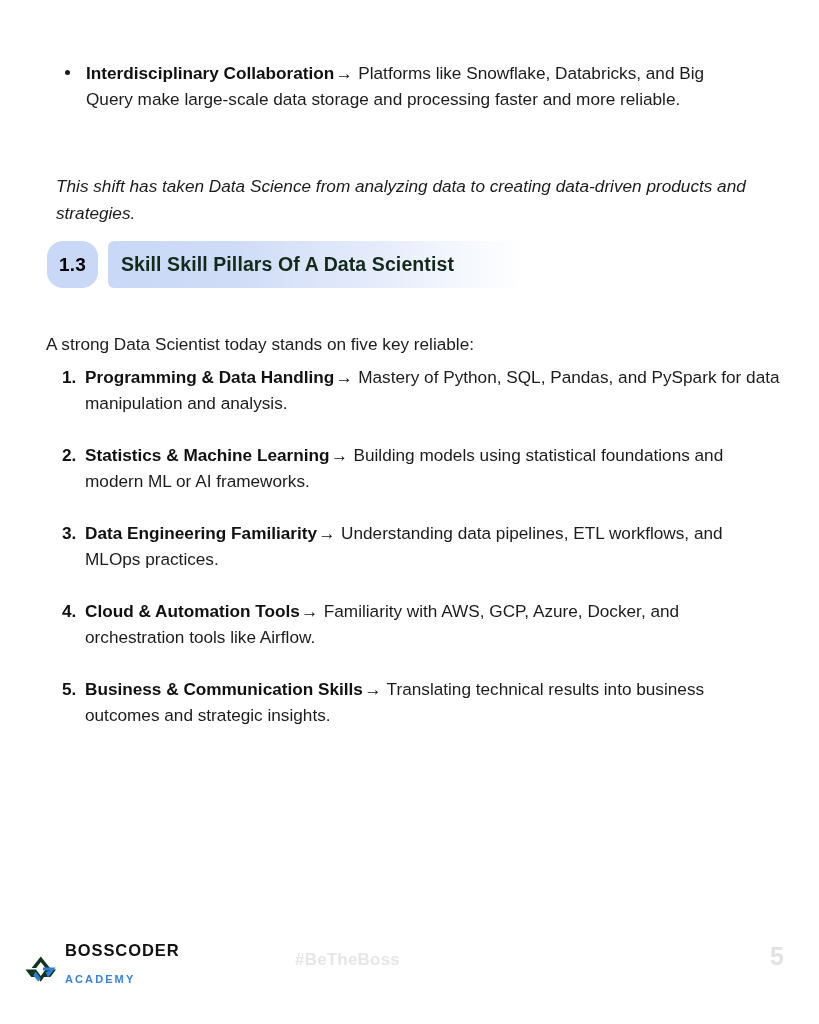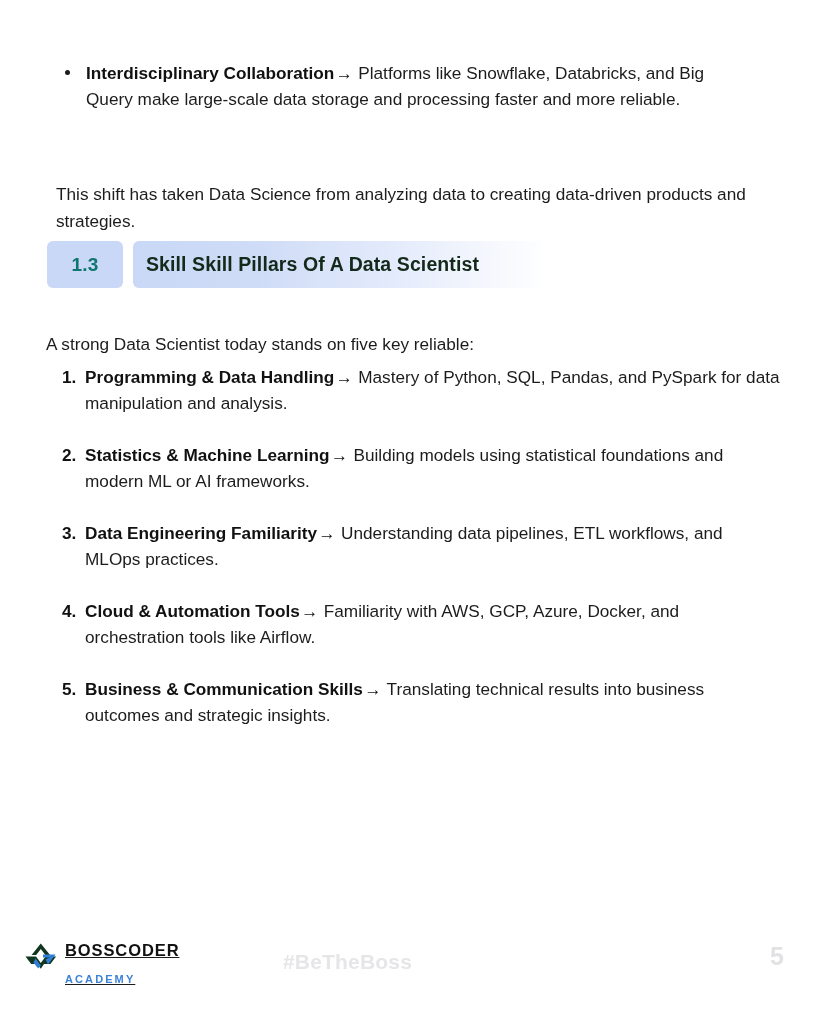--- a/index.html
+++ b/index.html
@@ -70,42 +70,42 @@
 
   
   .para {
     position: absolute;
     left: 56px;
     width: 690px;
     font-size: 17.2px;
     line-height: 27px;
     color: #1c1c1c;
   }
-  .para-shift { top: 164px; }
+  .para-shift { top: 156px; font-style: italic; }
   .para-pillars { top: 314px; left: 46px; width: 700px; }
 
   
   .section-heading {
     position: absolute;
     left: 47px;
     top: 241px;
     height: 47px;
     display: flex;
     align-items: stretch;
   }
   .sh-num {
-    width: 76px;
+    width: 51px;
     background: #c8d8f6;
-    border-radius: 6px;
+    border-radius: 16px;
     display: flex;
     align-items: center;
     justify-content: center;
     font-size: 19px;
     font-weight: bold;
-    color: #0f766e;
+    color: #000000;
     letter-spacing: .2px;
   }
   .sh-bar {
     margin-left: 10px;
     width: 415px;
     border-radius: 6px;
     background: linear-gradient(to right, #c8d8f6 0%, #cfdcf7 30%, #e3eafb 62%, #f4f7fd 85%, #ffffff 100%);
     display: flex;
     align-items: center;
   }
@@ -153,22 +153,21 @@
     left: 0;
     bottom: 0;
     width: 819px;
     height: 86px;
   }
   .brand {
     position: absolute;
     left: 24px;
     top: 4px;
     display: flex;
-    align-items: flex-start;
-    text-decoration: underline;
+    align-items: flex-end;
   }
   .brand-mark {
     width: 34px;
     height: 30px;
     flex: 0 0 auto;
   }
   .brand-text {
     margin-left: 7px;
     display: flex;
     flex-direction: column;
@@ -187,21 +186,21 @@
     font-weight: bold;
     color: #3b82d6;
     letter-spacing: 2.1px;
   }
   .hashtag {
     position: absolute;
     left: 0;
     top: 12px;
     width: 695px;
     text-align: center;
-    font-size: 21px;
+    font-size: 17px;
     font-weight: bold;
     color: #e6e6e8;
     letter-spacing: .2px;
   }
   .page-num {
     position: absolute;
     right: 35px;
     top: 4px;
     font-size: 25px;
     font-weight: bold;

